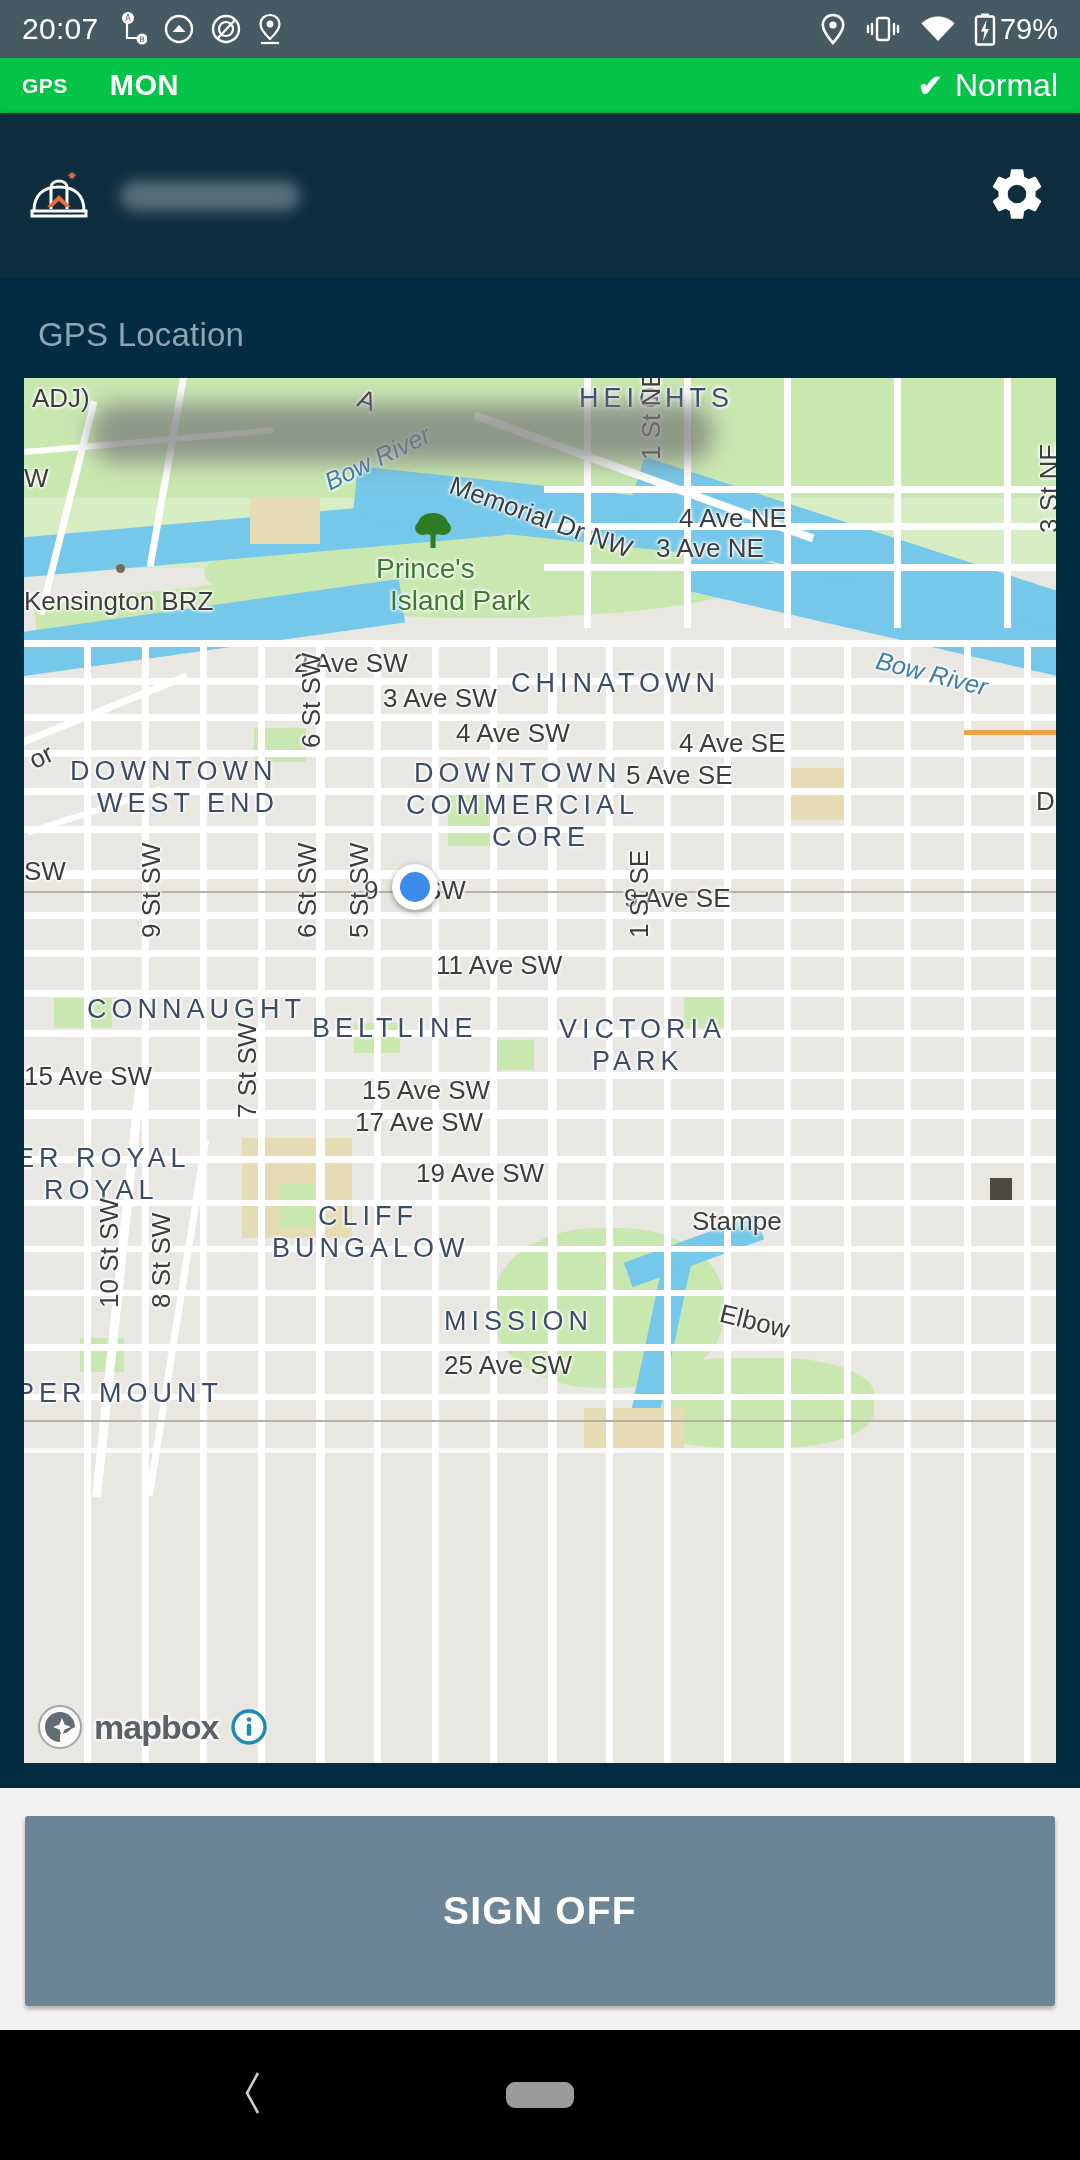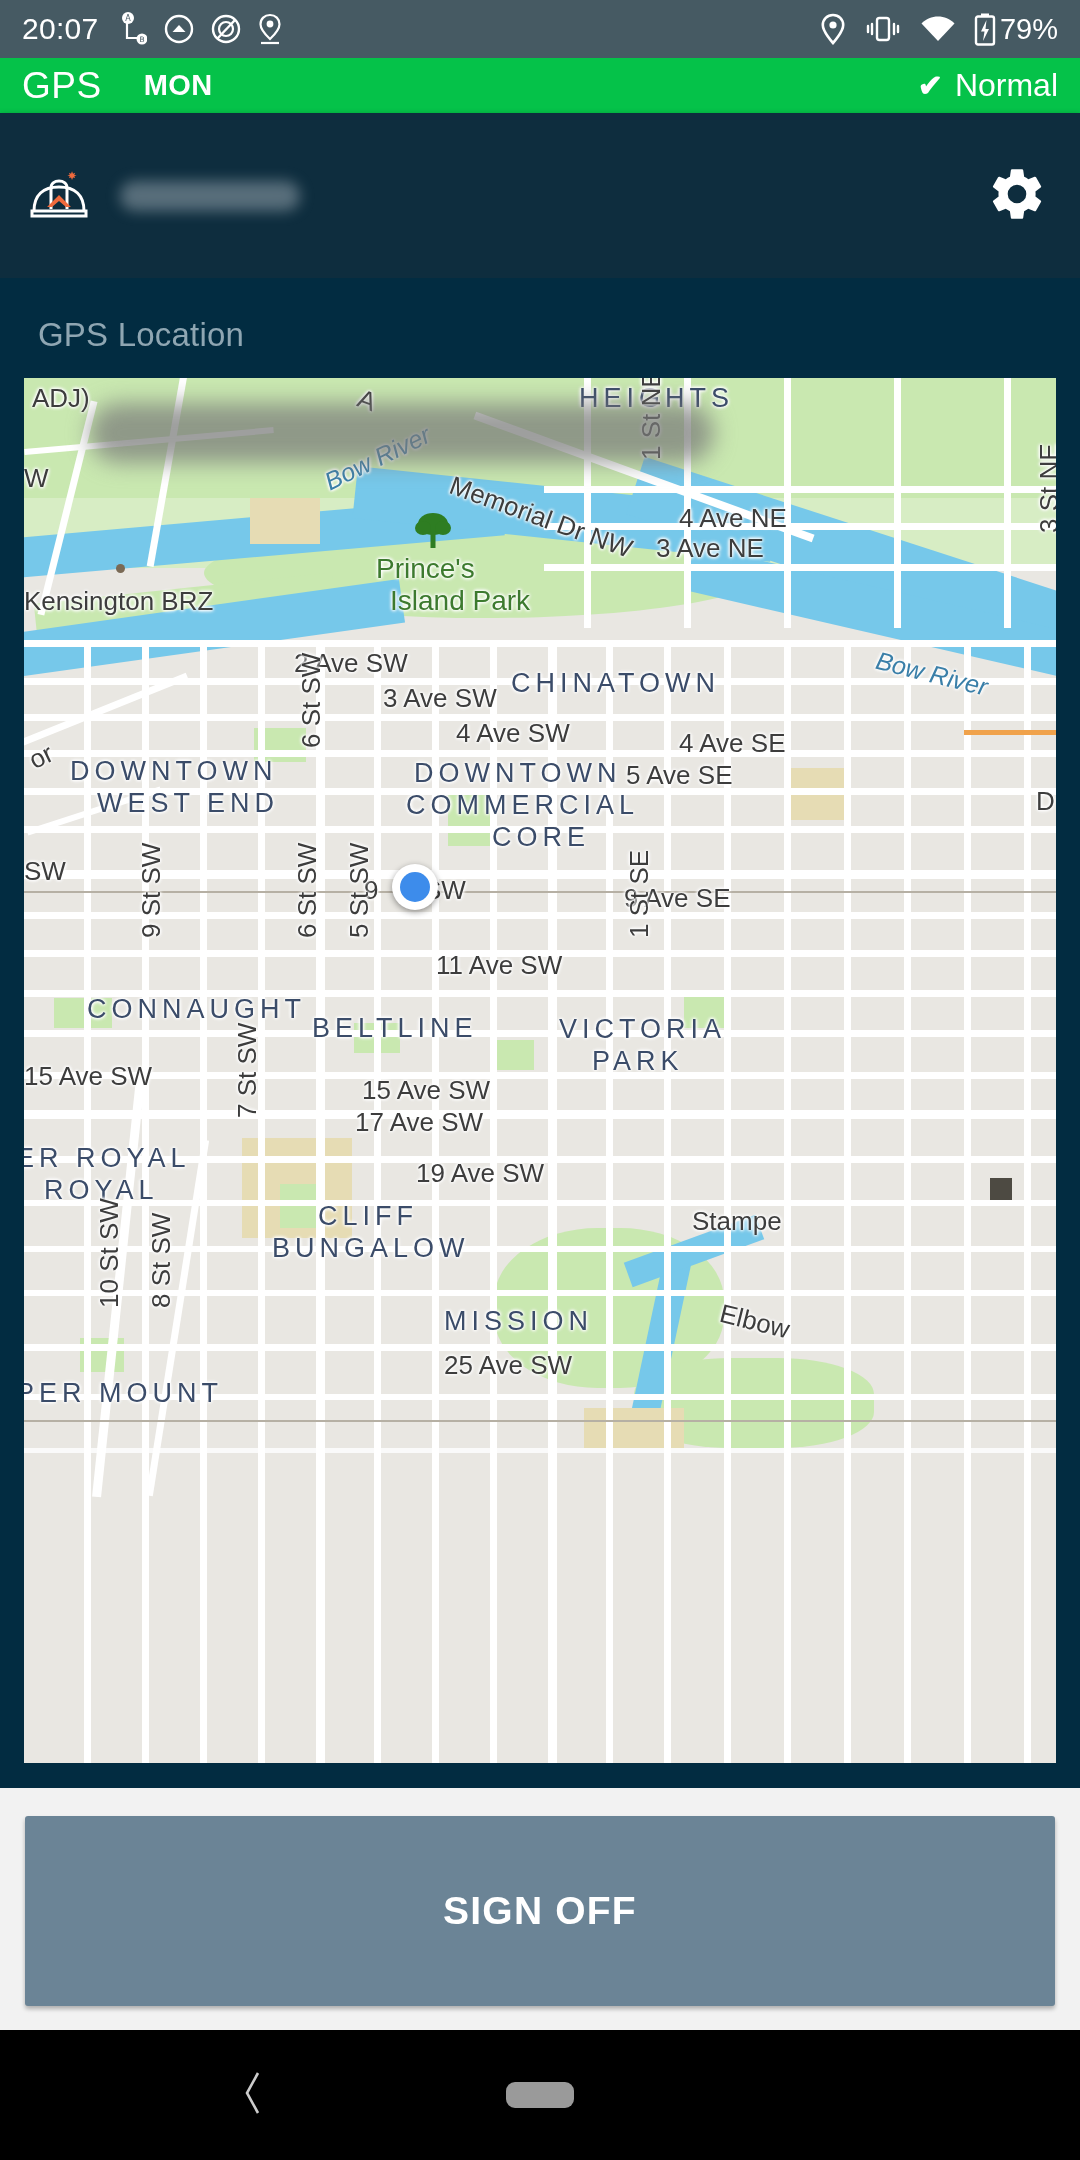--- a/index.html
+++ b/index.html
@@ -23,21 +23,21 @@
   .sb-right-icons { display:flex; align-items:center; gap:18px; }
   .sb-batt-pct { font-size:29px; margin-left:4px; }
   .ico { display:block; }
 
   
   .greenbar {
     position:absolute; top:58px; left:0; width:1080px; height:55px;
     background:#05c249; color:#fff;
     display:flex; align-items:center; padding:0 22px;
   }
-  .gb-gps { font-size:37px; font-weight:400; letter-spacing:.5px; }
+  .gb-gps { font-size:21px; font-weight:700; letter-spacing:.5px; }
   .gb-mon { font-size:29px; font-weight:700; letter-spacing:.5px; margin-left:42px; }
   .gb-spacer { flex:1; }
   .gb-check { font-size:30px; font-weight:700; margin-right:12px; }
   .gb-status { font-size:32px; font-weight:400; }
 
   
   .appbar {
     position:absolute; top:113px; left:0; width:1080px; height:165px;
     background:#0e2d3e;
     display:flex; align-items:center; padding:0 28px;
@@ -427,20 +427,39 @@
           </div>
 
 
         <div class="puck" style="left:368px;top:486px;">
           <span class="puck-ring"></span>
           <span class="puck-dot"></span>
         </div>
 
         <div class="map-redact"></div>
 
+        <div class="mapbox-attr">
+          <span class="mb-logo">
+            <svg width="44" height="44" viewBox="0 0 44 44">
+              <circle cx="22" cy="22" r="21" fill="#fff" opacity=".82"></circle>
+              <circle cx="22" cy="22" r="21" fill="none" stroke="#9aa0a3" stroke-width="2"></circle>
+              <path d="M22 7 C13.7 7 7 13.7 7 22 C7 30.3 13.7 37 22 37 C22 37 22 29 22 29 C22 29 28 29 31 26 C34 23 37 22 37 22 C37 13.7 30.3 7 22 7 Z" fill="#57636a"></path>
+              <path d="M24 13 L26.6 19.4 L33 22 L26.6 24.6 L24 31 L21.4 24.6 L15 22 L21.4 19.4 Z" fill="#fff"></path>
+            </svg>
+          </span>
+          <span class="mb-word">mapbox</span>
+          <span class="mb-info">
+            <svg width="38" height="38" viewBox="0 0 38 38">
+              <circle cx="19" cy="19" r="16" fill="#fff" opacity=".85"></circle>
+              <circle cx="19" cy="19" r="16" fill="none" stroke="#1b8ab5" stroke-width="3.4"></circle>
+              <circle cx="19" cy="11.5" r="2.3" fill="#1b8ab5"></circle>
+              <rect x="16.8" y="15.8" width="4.4" height="12" rx="1.6" fill="#1b8ab5"></rect>
+            </svg>
+          </span>
+        </div>
 
       </div>
     </div>
   </div>
 
   <div class="btn-area">
     <button class="signoff">SIGN OFF</button>
   </div>
 
   <div class="navbar">

